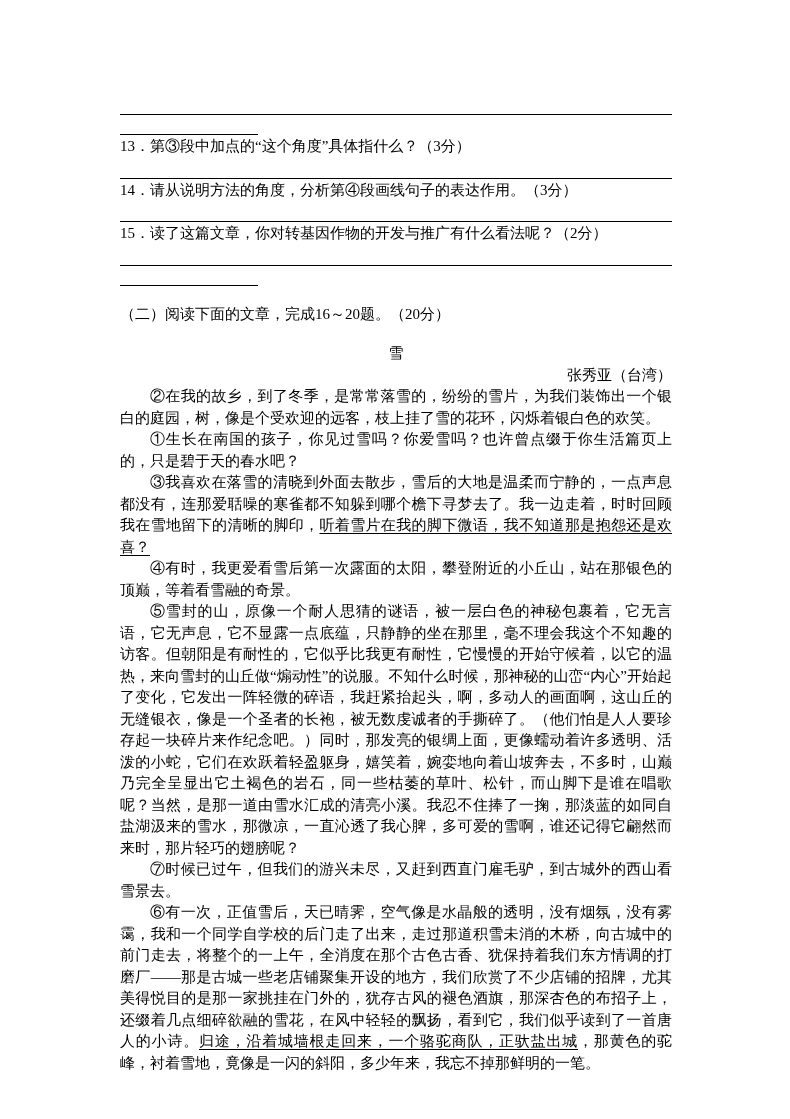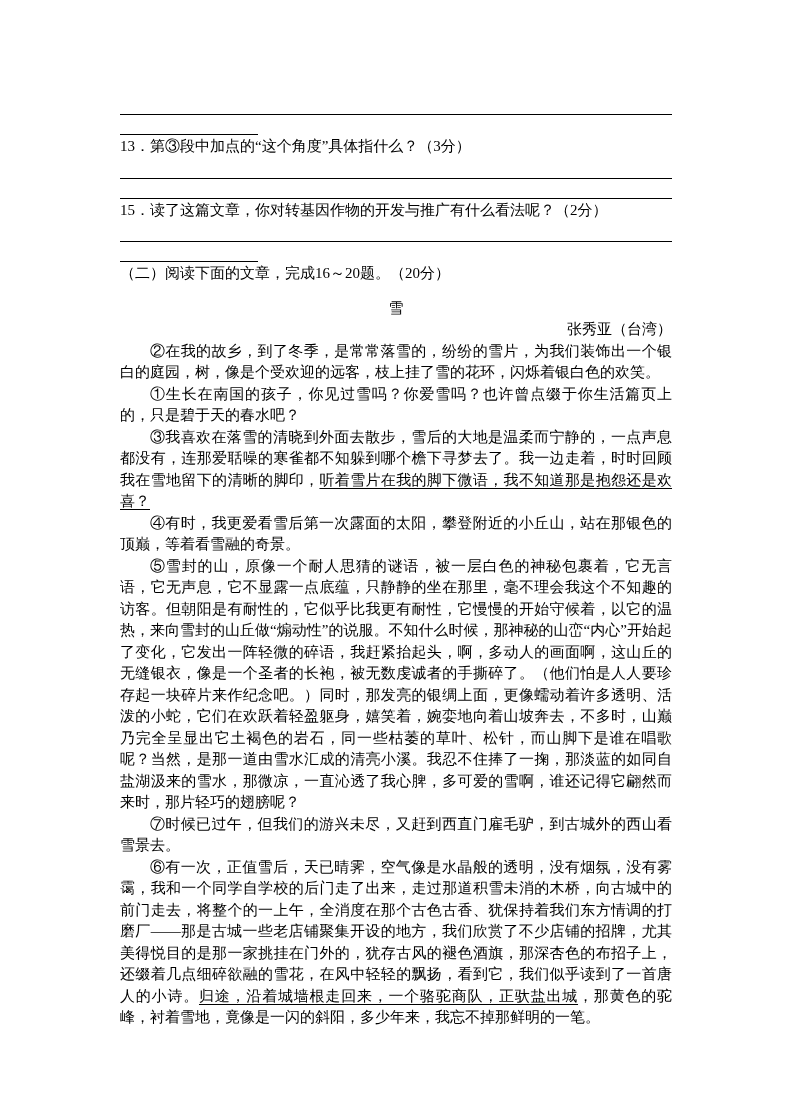--- a/index.html
+++ b/index.html
@@ -19,21 +19,21 @@
     line-height: 21.5px;
     overflow: hidden;
   }
   .answer-line {
     height: 20px;
     border-bottom: 1px solid #000;
     width: 100%;
   }
   .answer-line.short { width: 138px; }
   .q { margin: 1px 0; }
-  .section-header { margin: 1px 0; }
+  .section-header { margin: 18px 0; }
   .essay-title {
     margin: 13px 0 0 0;
     text-align: center;
     font-size: 15px;
     font-weight: normal;
     line-height: 21.5px;
   }
   .essay-author { margin: 0; text-align: right; }
   .para {
     margin: 0;
@@ -47,20 +47,21 @@
 <body>
 
 <div class="page">
 
   <div class="answer-line"></div>
   <div class="answer-line short"></div>
 
   <p class="q">13．第③段中加点的“这个角度”具体指什么？（3分）</p>
   <div class="answer-line"></div>
 
+  <p class="q">14．请从说明方法的角度，分析第④段画线句子的表达作用。（3分）</p>
   <div class="answer-line"></div>
 
   <p class="q">15．读了这篇文章，你对转基因作物的开发与推广有什么看法呢？（2分）</p>
   <div class="answer-line"></div>
   <div class="answer-line short"></div>
 
   <p class="section-header">（二）阅读下面的文章，完成16～20题。（20分）</p>
 
   <h1 class="essay-title">雪</h1>
   <p class="essay-author">张秀亚（台湾）</p>

